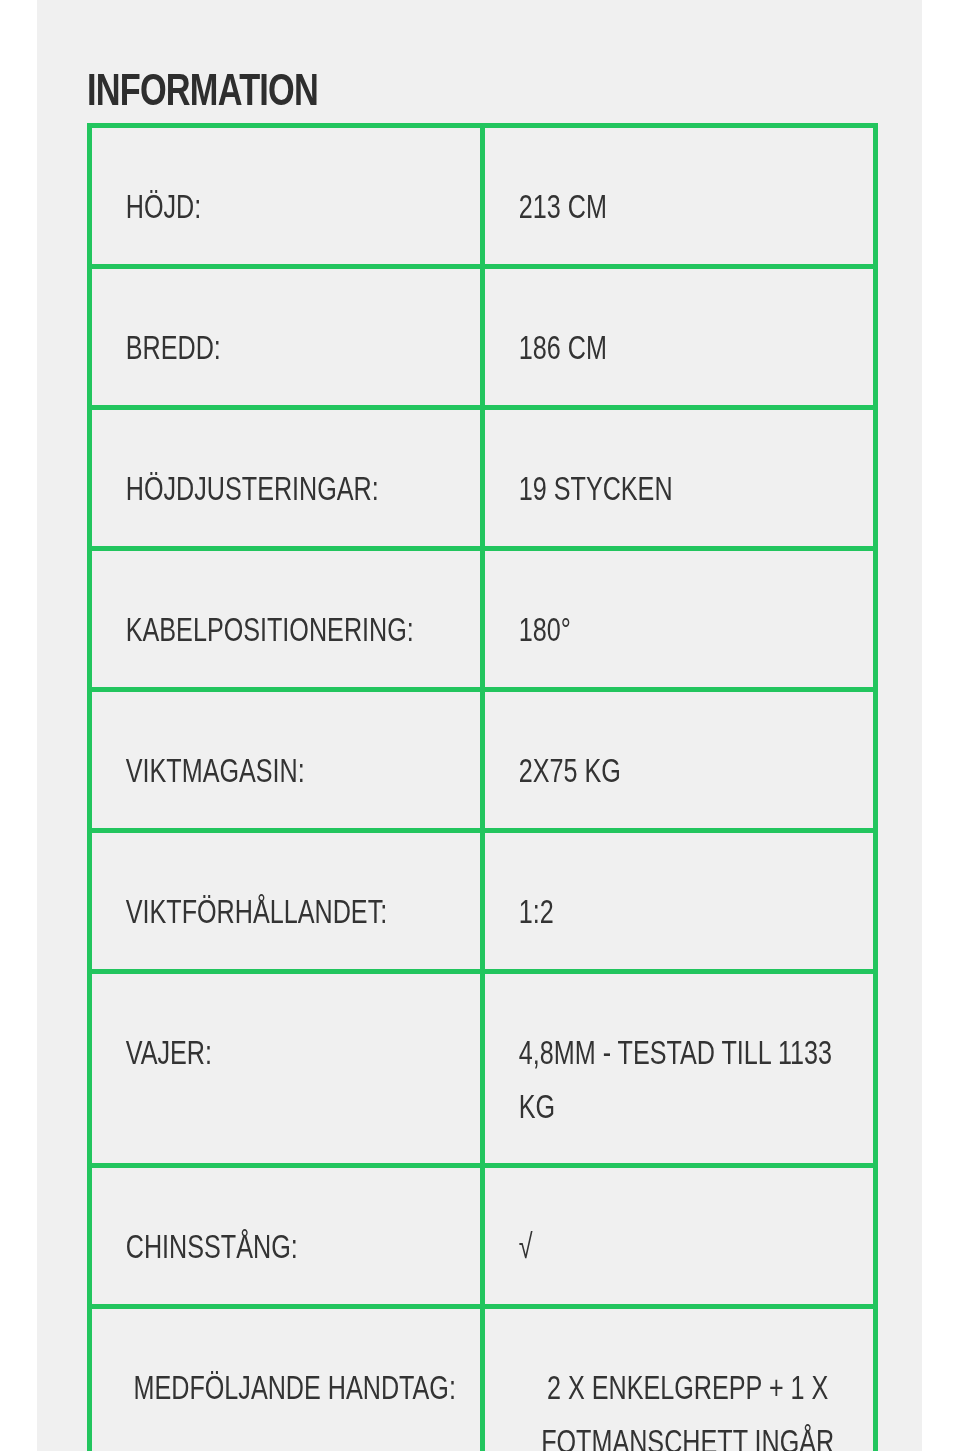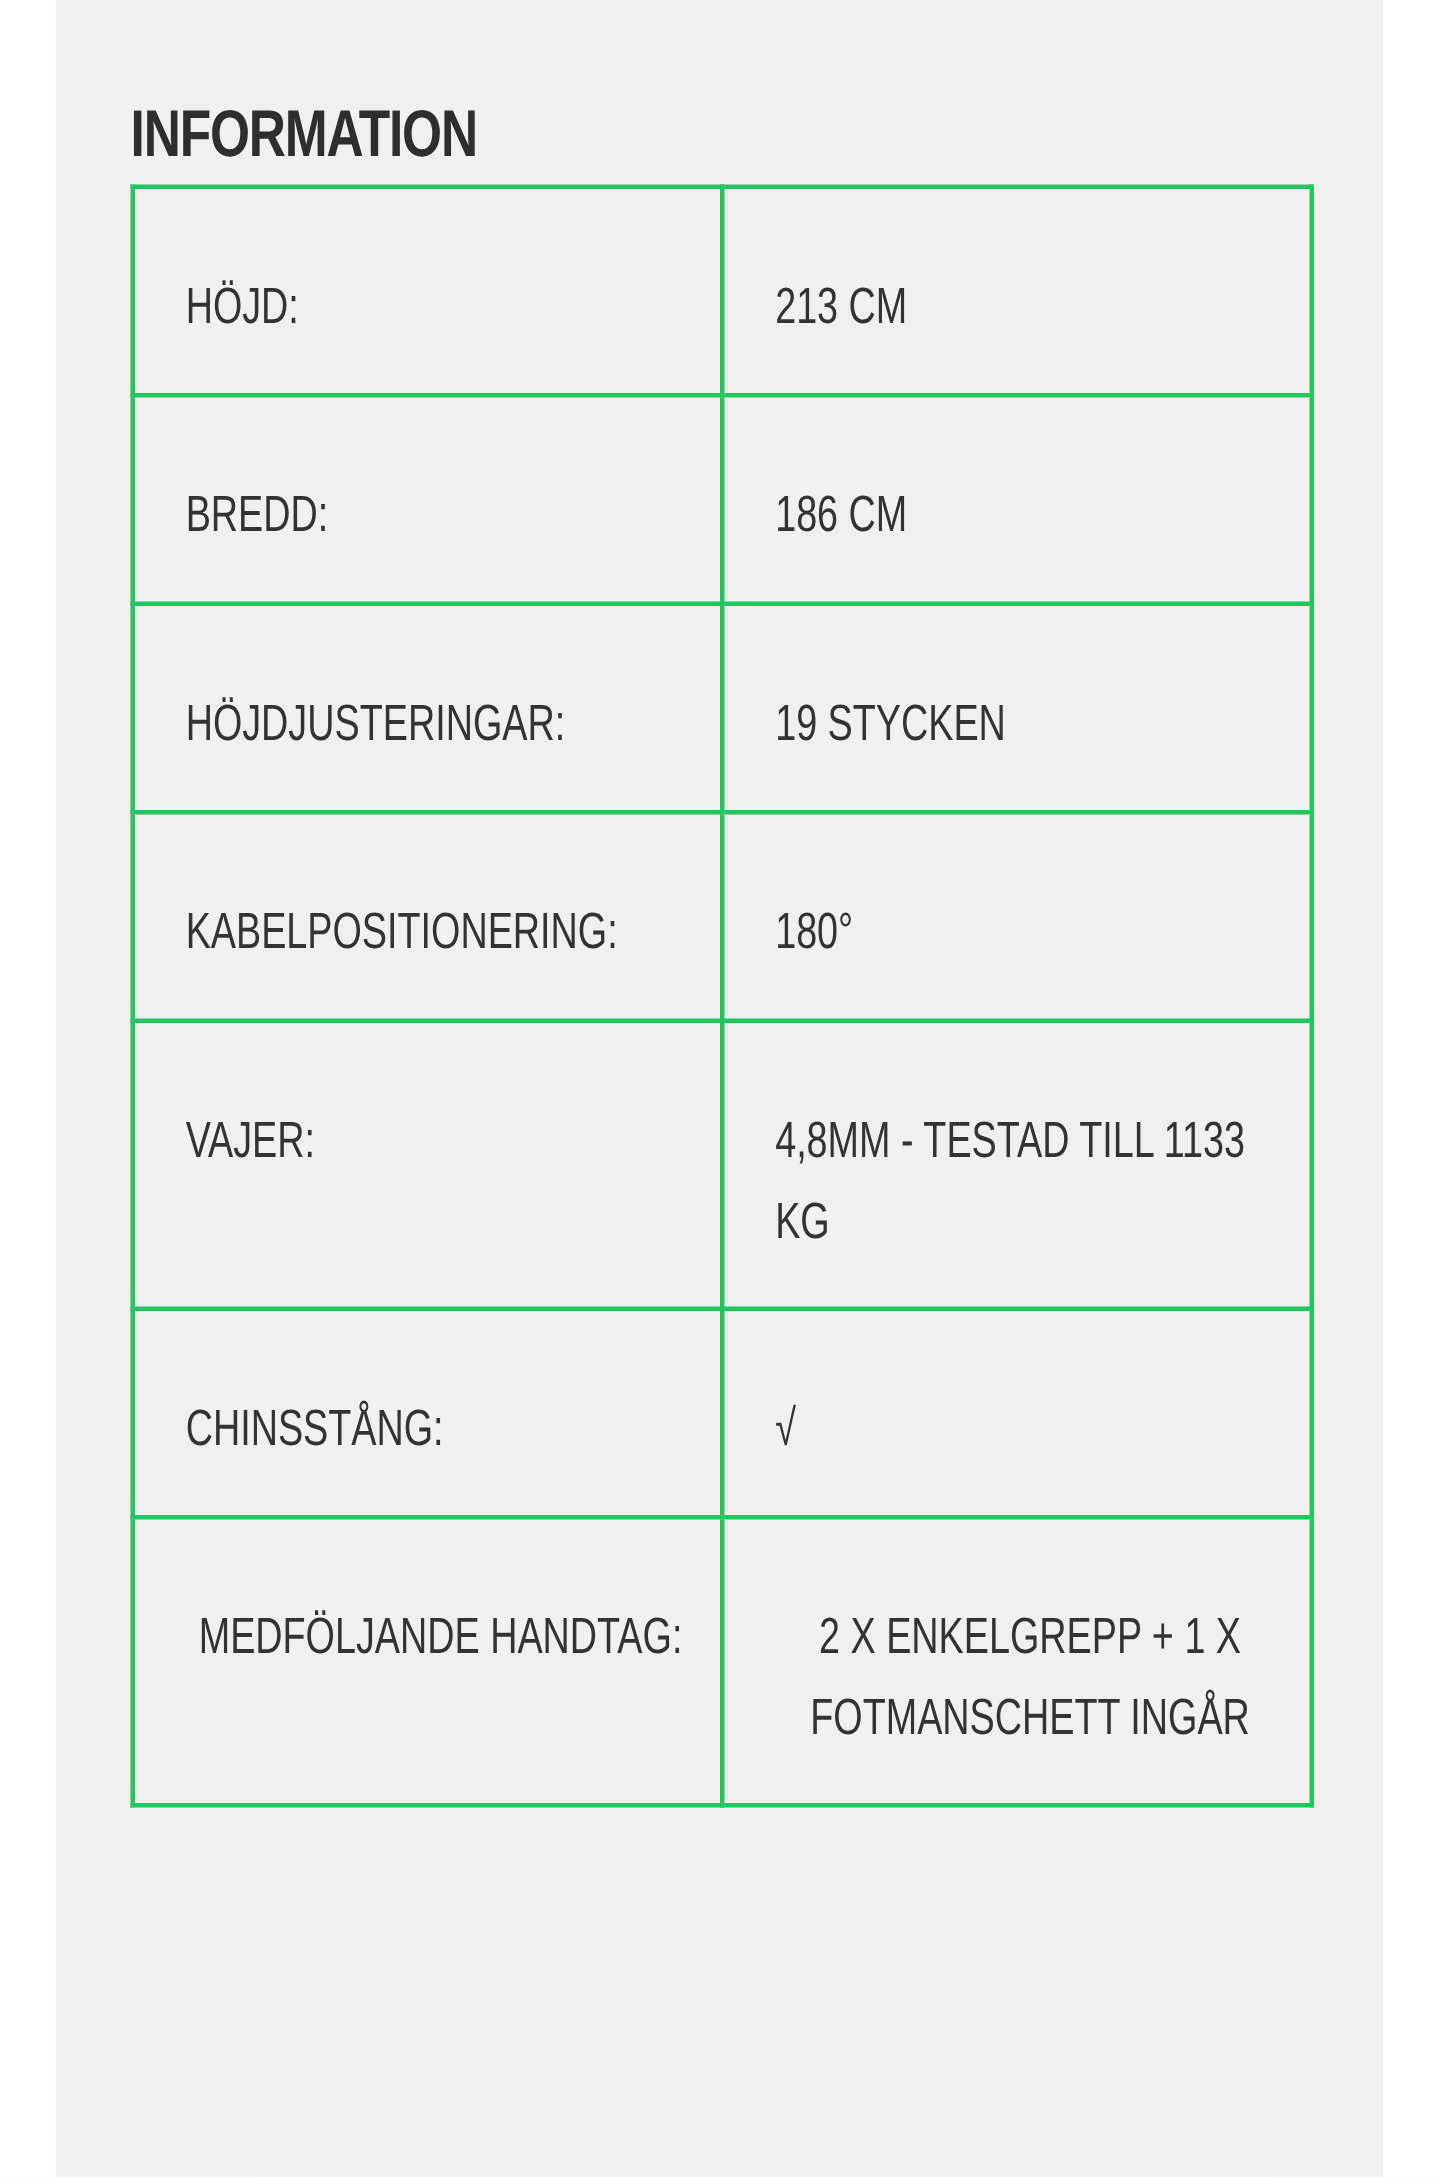--- a/index.html
+++ b/index.html
@@ -36,21 +36,21 @@
     .spec-table {
       position: absolute;
       left: 87px;
       top: 123px;
       width: 786px;
       border-collapse: collapse;
       table-layout: fixed;
       background: #f0f0f0;
     }
     .spec-table td {
-      border: 3px solid #22c55e;
+      border: 5px solid #22c55e;
       vertical-align: top;
       padding: 16px;
       font-family: "Liberation Sans", sans-serif;
       font-size: 34px;
       color: #333333;
     }
     .spec-table col.c1 { width: 393px; }
     .spec-table col.c2 { width: 393px; }
     .cell-inner {
       padding: 35px 0 0 24px;
@@ -103,20 +103,36 @@
         </td>
     </tr>
     <tr class="row-1">
       <td>
           <div class="cell-inner">KABELPOSITIONERING:</div>
         </td>
       <td>
           <div class="cell-inner">180°</div>
         </td>
     </tr>
+    <tr class="row-1">
+      <td>
+          <div class="cell-inner">VIKTMAGASIN:</div>
+        </td>
+      <td>
+          <div class="cell-inner">2X75 KG</div>
+        </td>
+    </tr>
+    <tr class="row-1">
+      <td>
+          <div class="cell-inner">VIKTFÖRHÅLLANDET:</div>
+        </td>
+      <td>
+          <div class="cell-inner">1:2</div>
+        </td>
+    </tr>
     <tr class="row-2">
       <td>
           <div class="cell-inner">VAJER:</div>
         </td>
       <td>
           <div class="cell-inner">4,8MM - TESTAD TILL 1133 KG</div>
         </td>
     </tr>
     <tr class="row-1">
       <td>

